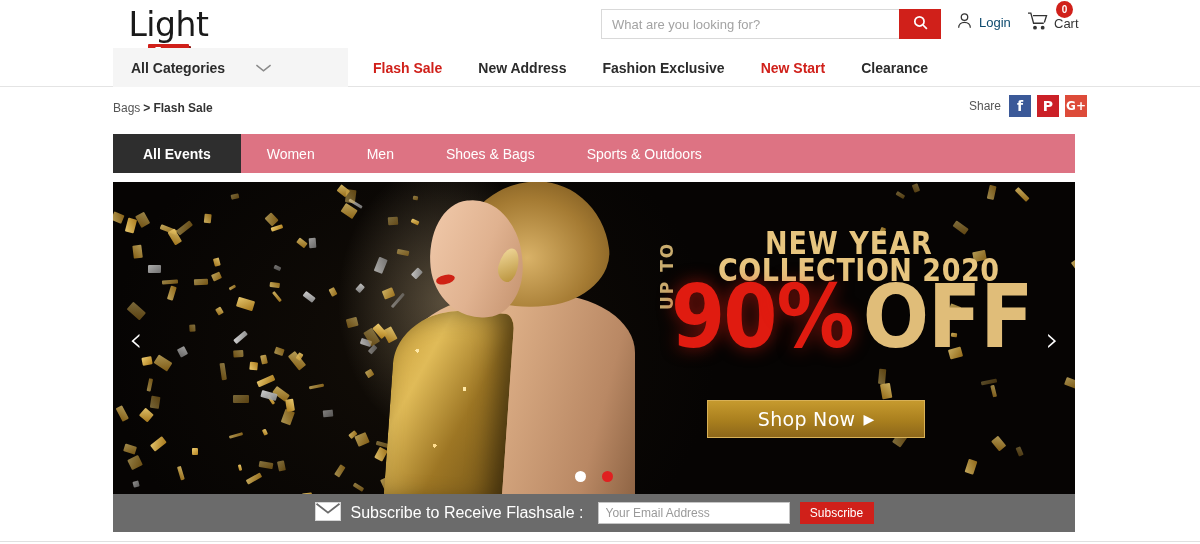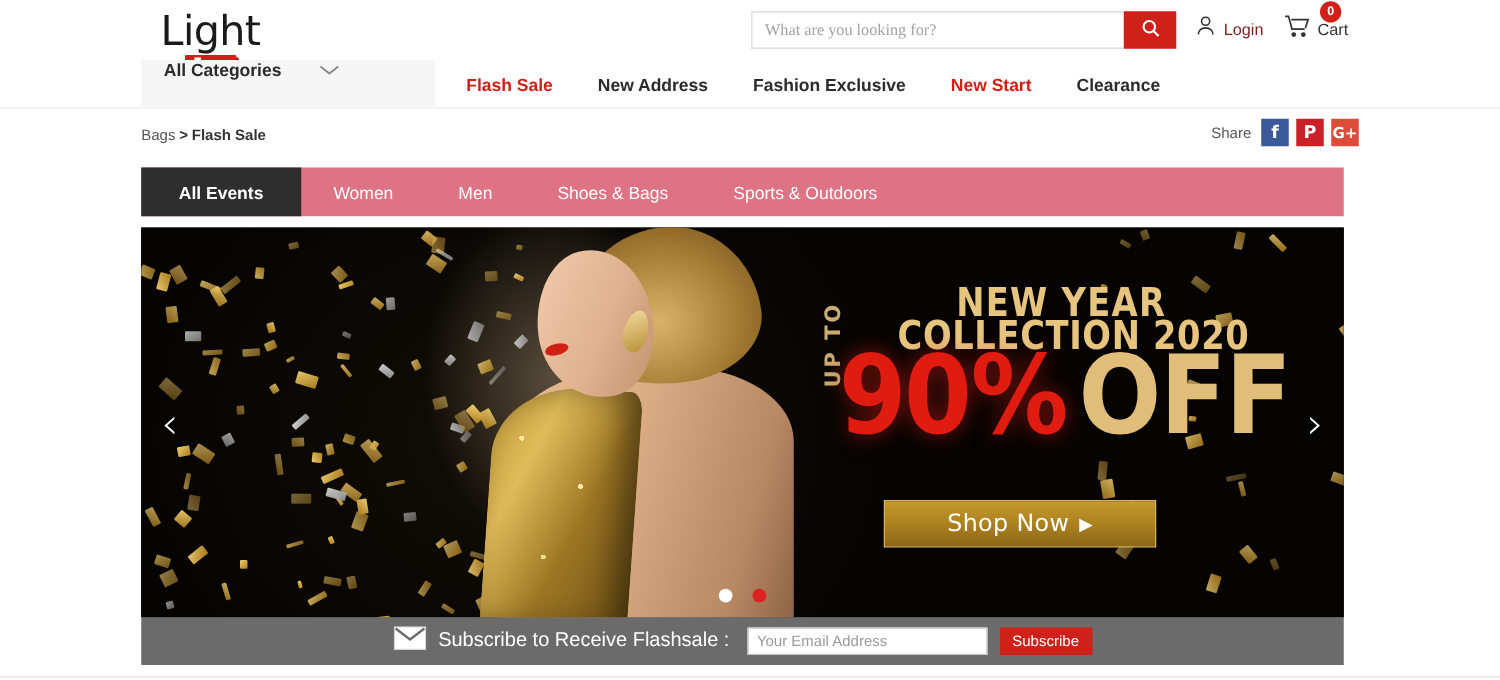--- a/index.html
+++ b/index.html
@@ -43,37 +43,37 @@
     position: absolute; left: 601px; top: 9px;
     width: 340px; height: 30px;
     display: flex;
   }
   .search-input {
     flex: 1; height: 30px;
     border: 1px solid #d9d9d9; border-right: none;
     padding: 12px 10px;
     font-size: 13px; color: #333;
     outline: none;
-    font-family: Liberation Serif, serif;
+    font-family: Liberation Sans, sans-serif;
     background: #fff;
   }
   .search-input::placeholder { color: #a3a3a3; }
   .search-btn {
     width: 42px; height: 30px;
     background: #d0201a;
     border: none; cursor: pointer;
     display: flex; align-items: center; justify-content: center;
   }
 
   .login-wrap {
     position: absolute; left: 955px; top: 11px;
     display: flex; align-items: center; gap: 5px;
     cursor: pointer;
   }
-  .login-label { font-size: 13px; color: #7f1d1d; }
+  .login-label { font-size: 13px; color: #0c4a6e; }
 
   .cart-wrap {
     position: absolute; left: 1027px; top: 11px;
     display: flex; align-items: center; gap: 5px;
     cursor: pointer;
   }
   .cart-label { font-size: 13px; color: #333; }
   .cart-badge {
     position: absolute; left: 29px; top: -10px;
     width: 17px; height: 17px; border-radius: 50%;
@@ -86,21 +86,21 @@
   .navbar {
     position: relative;
     width: 1200px; height: 39px;
     background: #ffffff;
     border-bottom: 1px solid #e4e4e4;
   }
   .all-categories {
     position: absolute; left: 113px; top: 0;
     width: 235px; height: 39px;
     background: #f5f5f5;
-    display: flex; align-items: flex-start;
+    display: flex; align-items: center;
     padding-left: 18px; gap: 30px;
     cursor: pointer;
   }
   .all-categories .ac-label {
     font-size: 14px; font-weight: bold; color: #2b2b2b;
   }
   .nav-links {
     position: absolute; left: 373px; top: 0;
     height: 39px;
     display: flex; align-items: center; gap: 0px;

